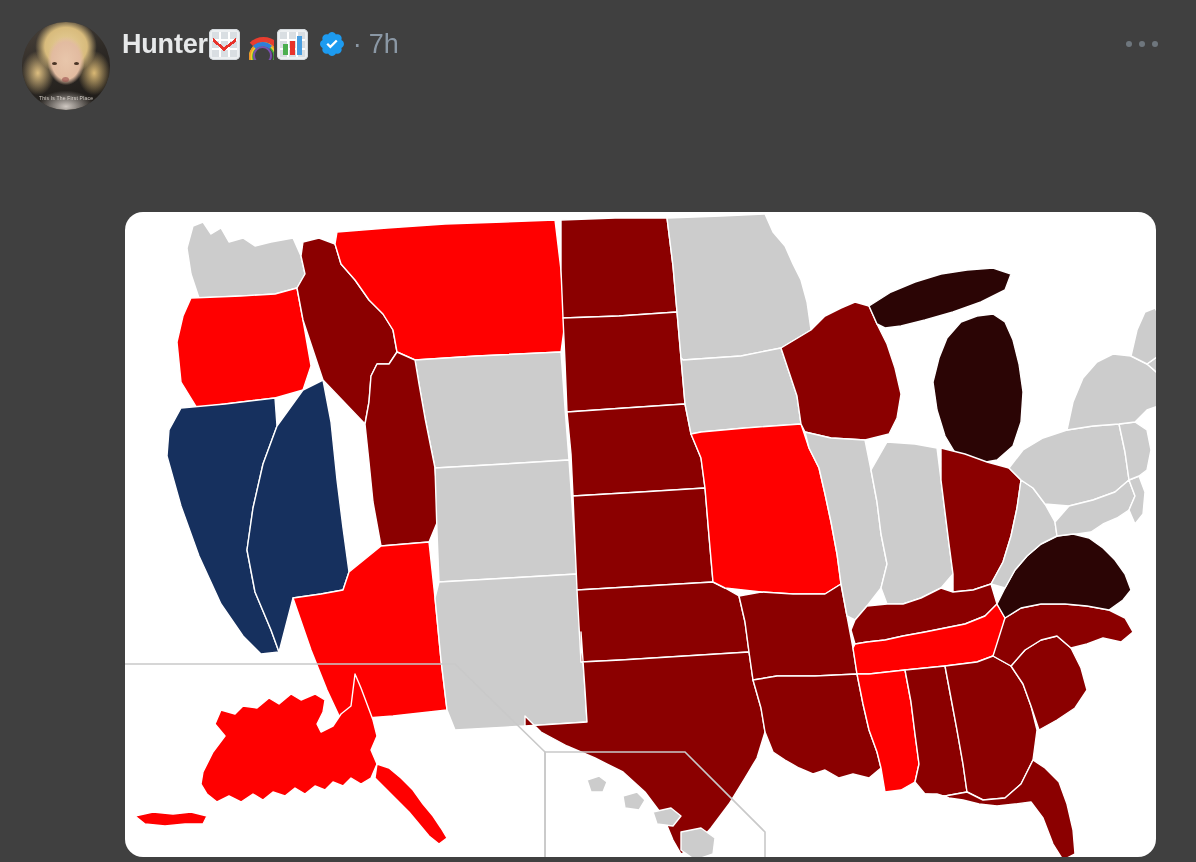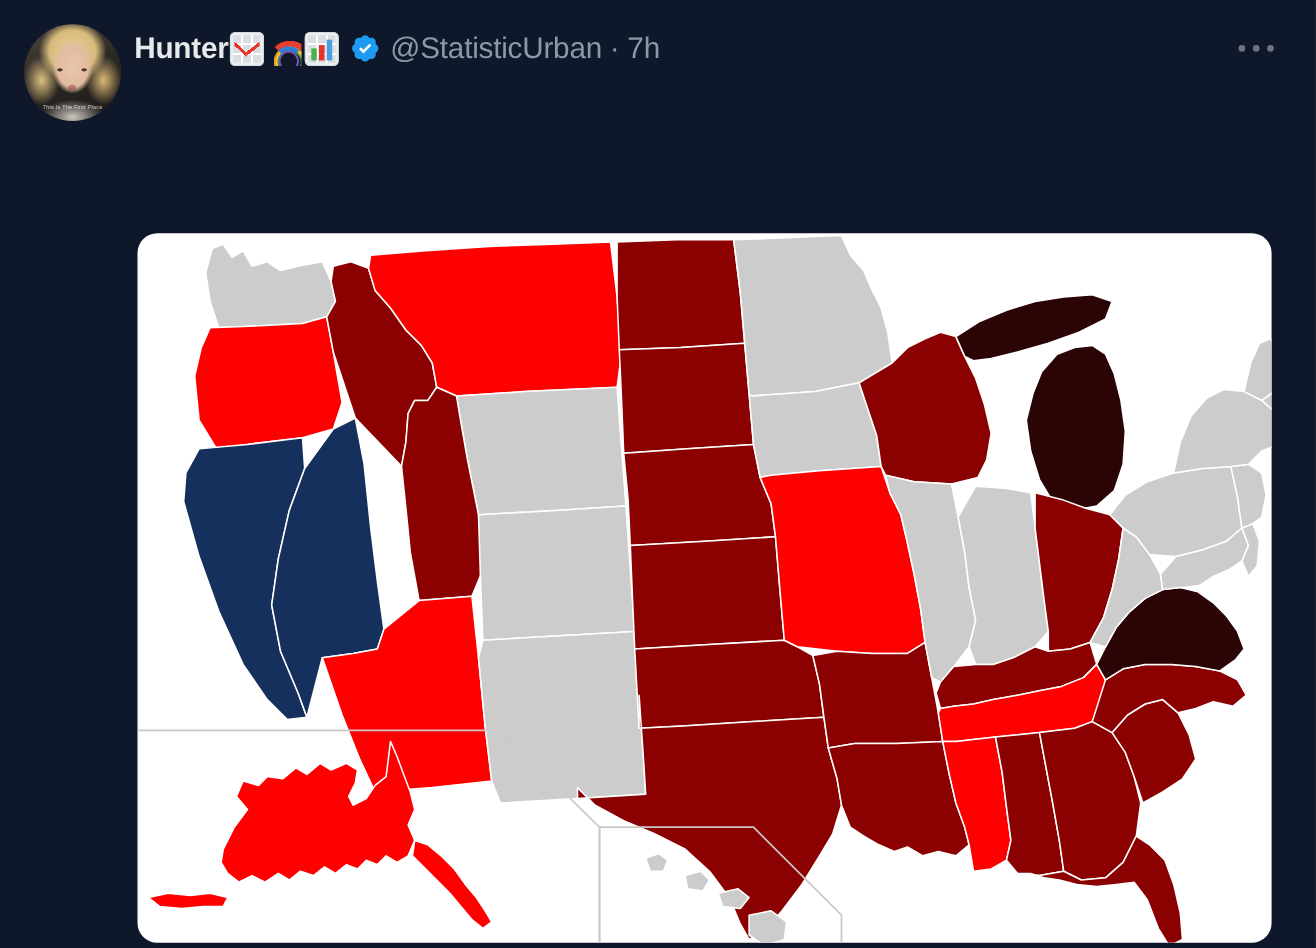--- a/index.html
+++ b/index.html
@@ -12,21 +12,21 @@
     width: 1196px;
     height: 862px;
     overflow: hidden;
     font-family: "Liberation Sans", sans-serif;
     -webkit-font-smoothing: antialiased;
   }
   .tweet {
     position: relative;
     width: 1196px;
     height: 862px;
-    background: #0f172a;
+    background: #404040;
     box-sizing: border-box;
   }
 
   
   .tweet-header {
     position: absolute;
     left: 22px;
     top: 22px;
     width: 1152px;
     height: 86px;
@@ -282,21 +282,20 @@
         <span class="emoji emo-chart-up"></span>
         <span class="emoji emo-rainbow"></span>
         <span class="emoji emo-bar"></span>
       </span>
 
       <svg class="verified" viewBox="0 0 24 24">
         <path fill="#1d9bf0" d="M22.25 12c0-1.43-.88-2.67-2.19-3.34.46-1.39.2-2.9-.81-3.91s-2.52-1.27-3.91-.81C14.67 2.63 13.43 1.75 12 1.75s-2.67.88-3.34 2.19c-1.39-.46-2.9-.2-3.91.81s-1.27 2.52-.81 3.91C2.63 9.33 1.75 10.57 1.75 12s.88 2.67 2.19 3.34c-.46 1.39-.2 2.9.81 3.91s2.52 1.27 3.91.81c.67 1.31 1.91 2.19 3.34 2.19s2.67-.88 3.34-2.19c1.39.46 2.9.2 3.91-.81s1.27-2.52.81-3.91c1.31-.67 2.19-1.91 2.19-3.34z"></path>
         <path fill="#ffffff" d="M10.6 15.9 7.2 12.5l1.4-1.4 2 2 4.8-4.8 1.4 1.4z"></path>
       </svg>
 
-      <span class="handle">@StatisticUrban</span>
       <span class="sep">·</span>
       <span class="timestamp">7h</span>
     </div>
 
     <div class="more-menu">
       <i></i>
       <i></i>
       <i></i>
     </div>
   </div>

